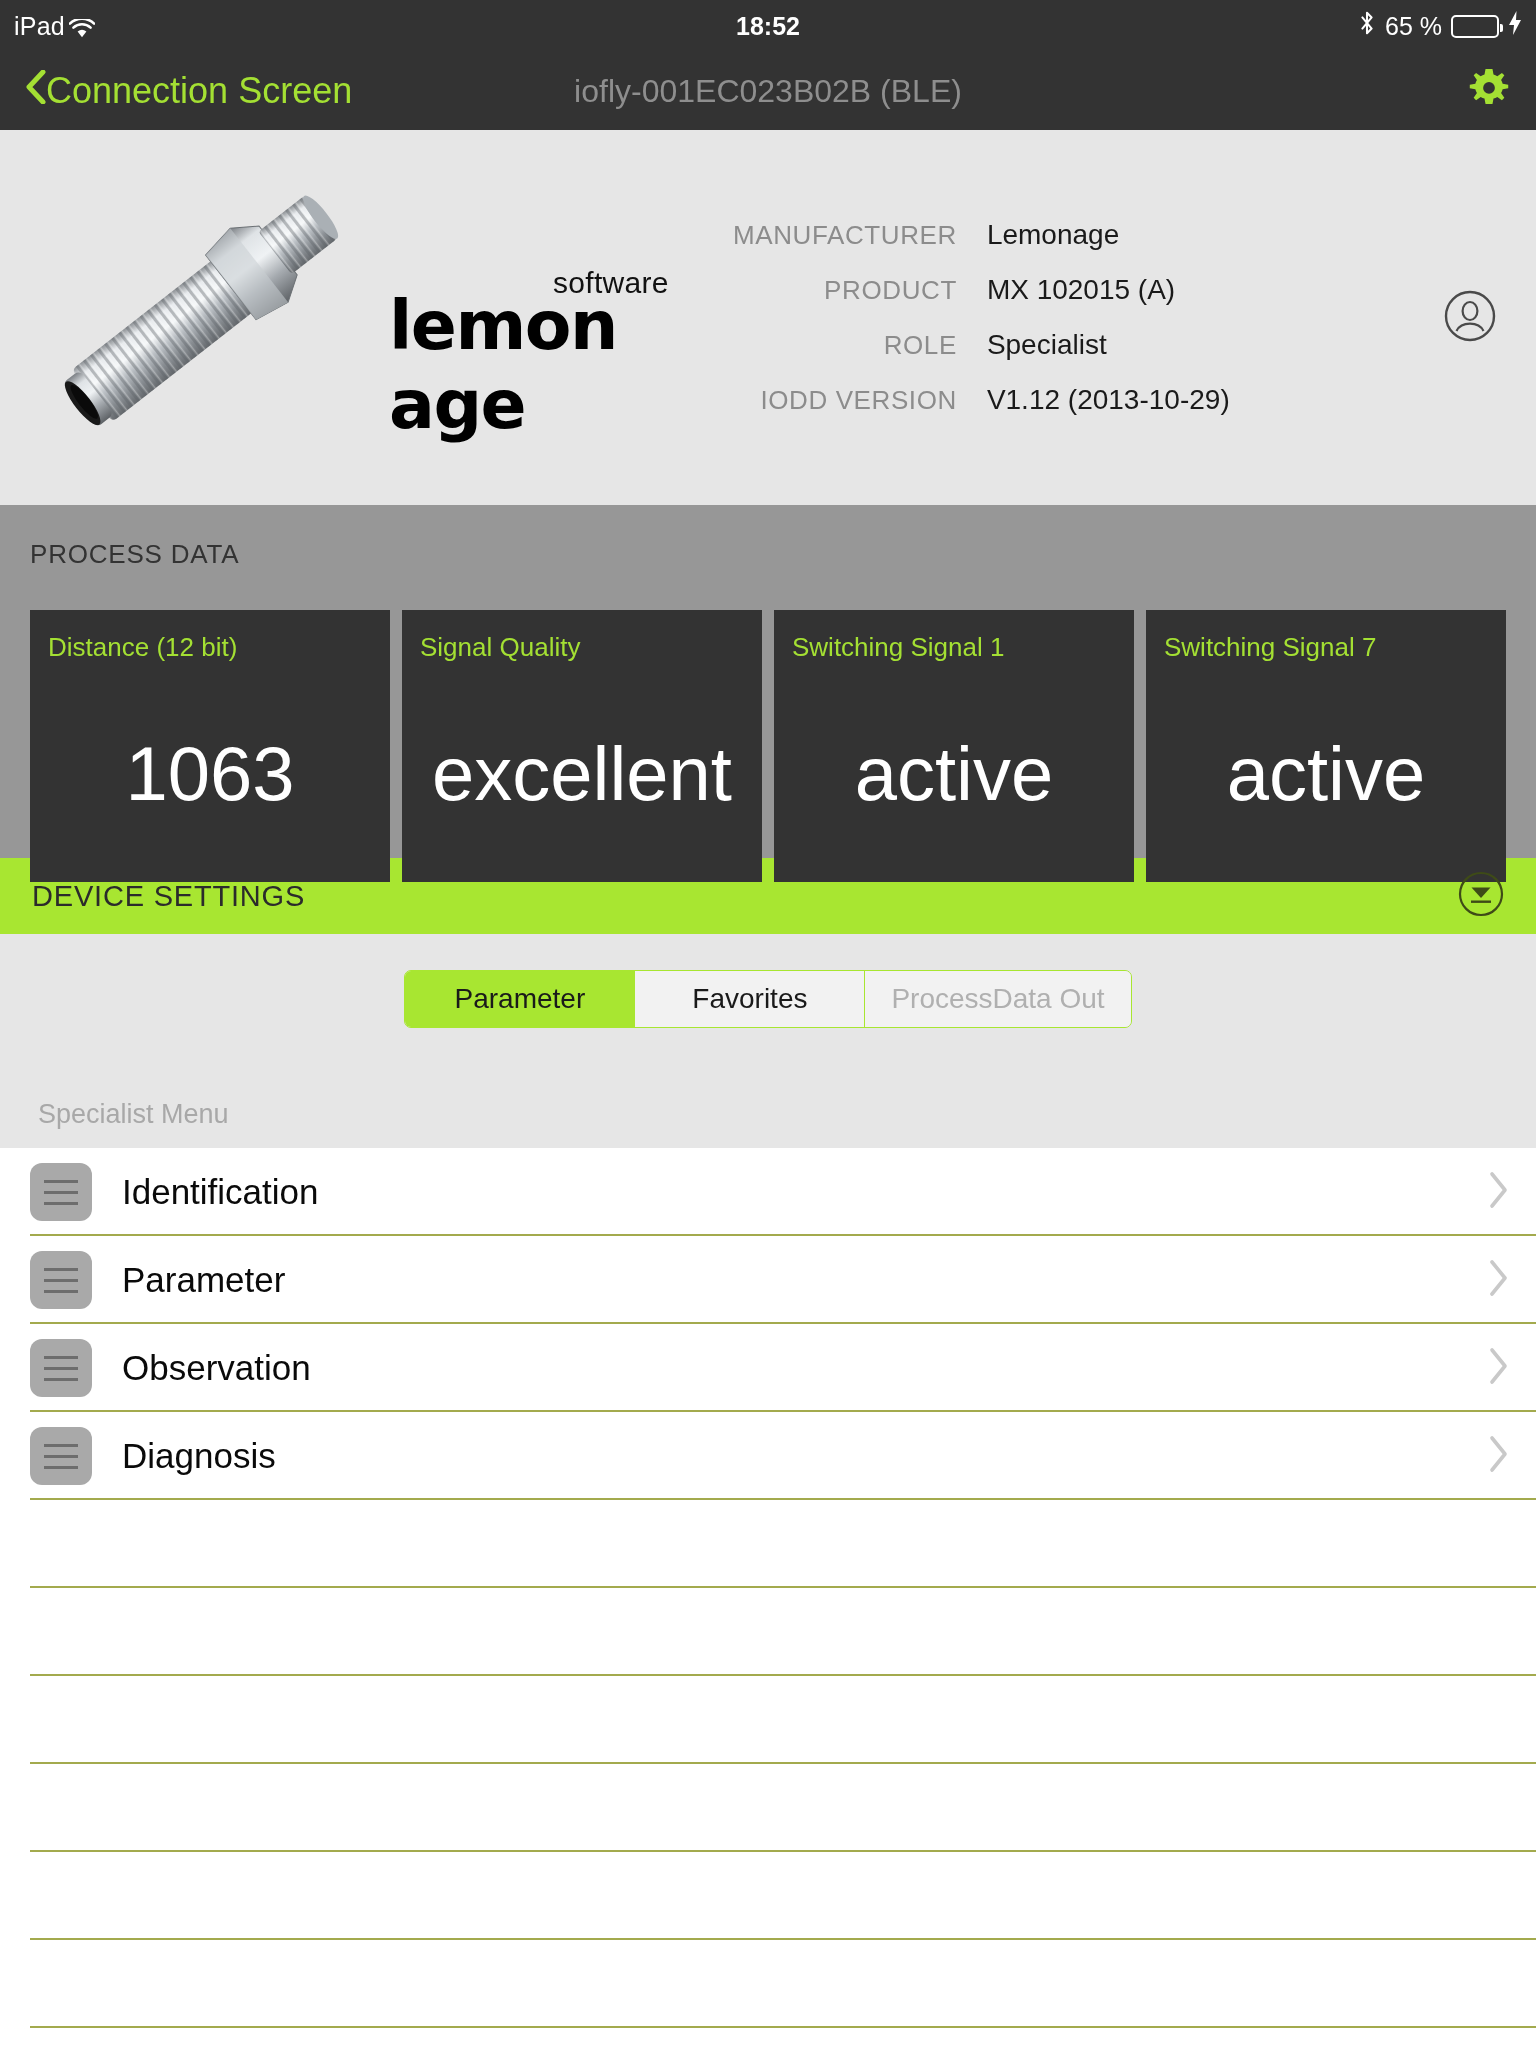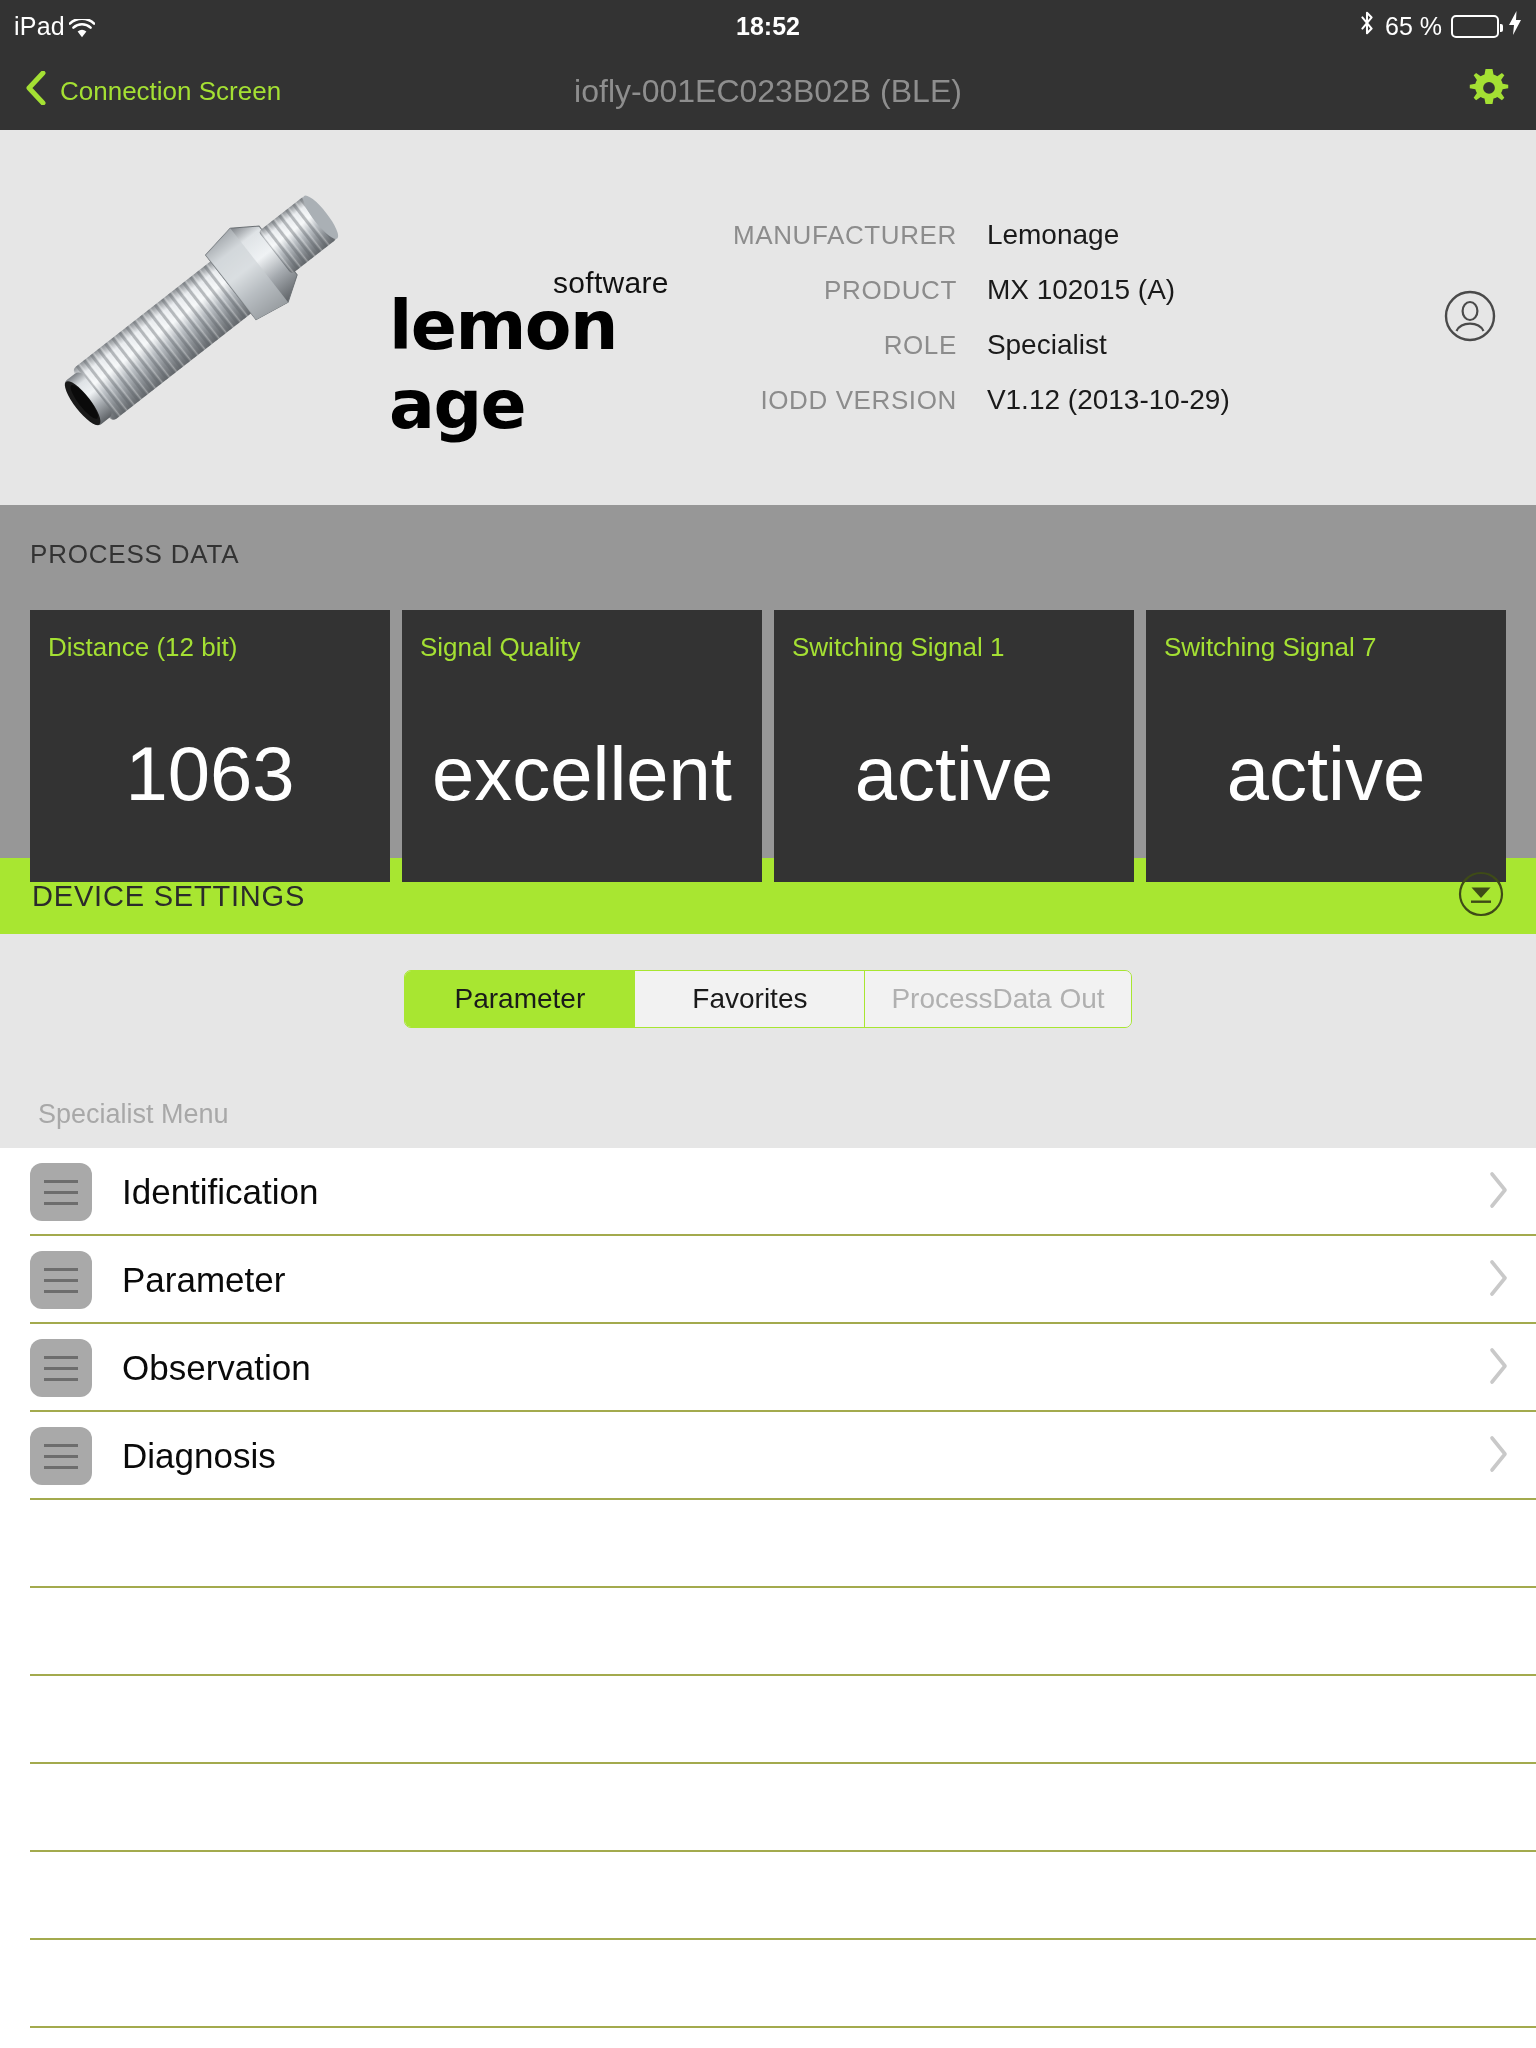--- a/index.html
+++ b/index.html
@@ -49,22 +49,22 @@
 
   
   .navbar {
     height: 78px; width: 100%;
     background: #333333;
     display: flex; align-items: center;
     padding: 0 26px;
     position: relative;
   }
   .nav-back {
-    display: flex; align-items: center; gap: 14px;
-    color: #a4e033; font-size: 26px;
+    display: flex; align-items: center; 
+    color: #a4e033; font-size: 36px;
     cursor: pointer; z-index: 2;
   }
   .chev-back { width: 20px; height: 34px; flex: 0 0 auto; }
   .nav-title {
     position: absolute; left: 0; right: 0; text-align: center;
     color: #8e8e8e; font-size: 32px; font-weight: 500;
     pointer-events: none;
   }
   .nav-gear { margin-left: auto; z-index: 2; cursor: pointer; display: flex; }
 

